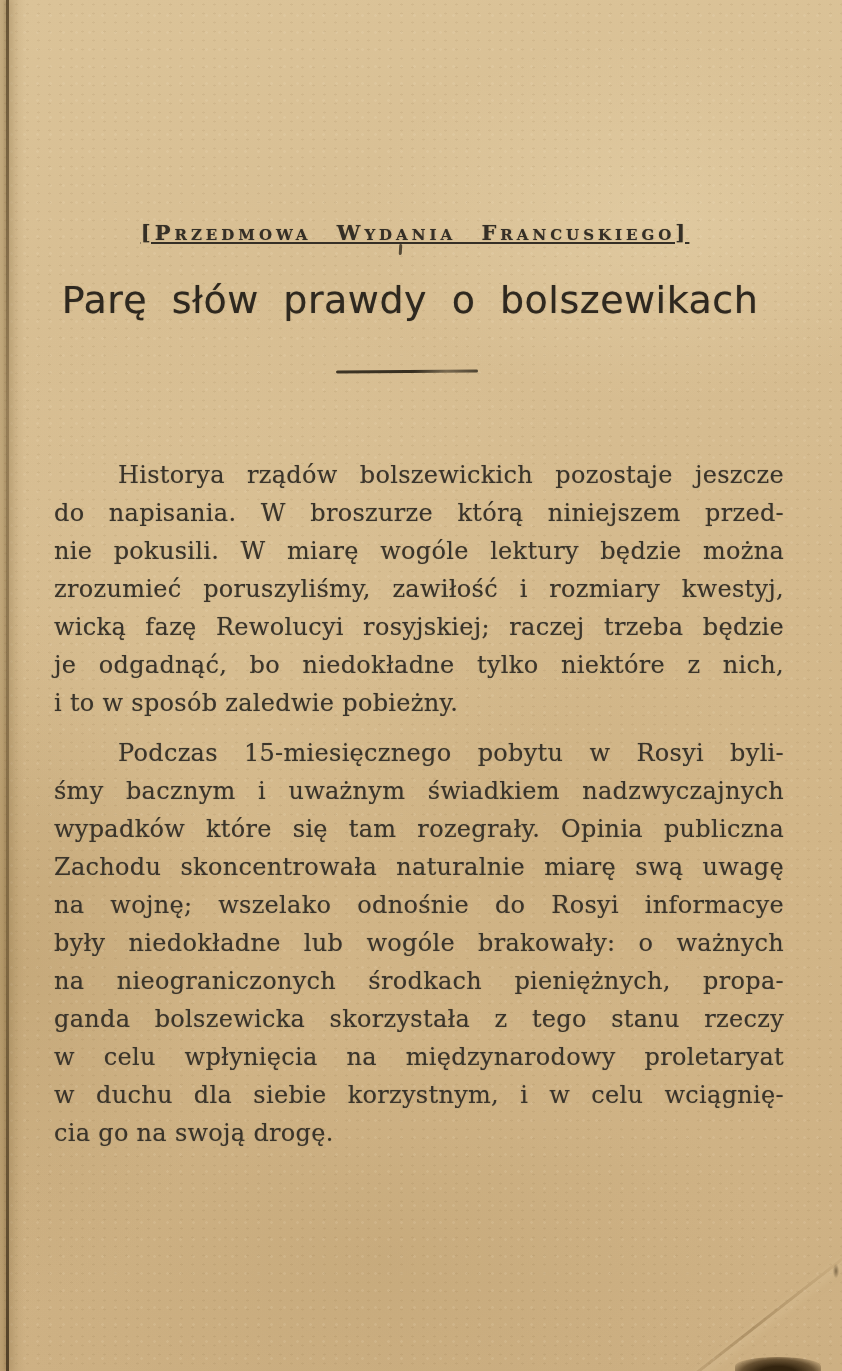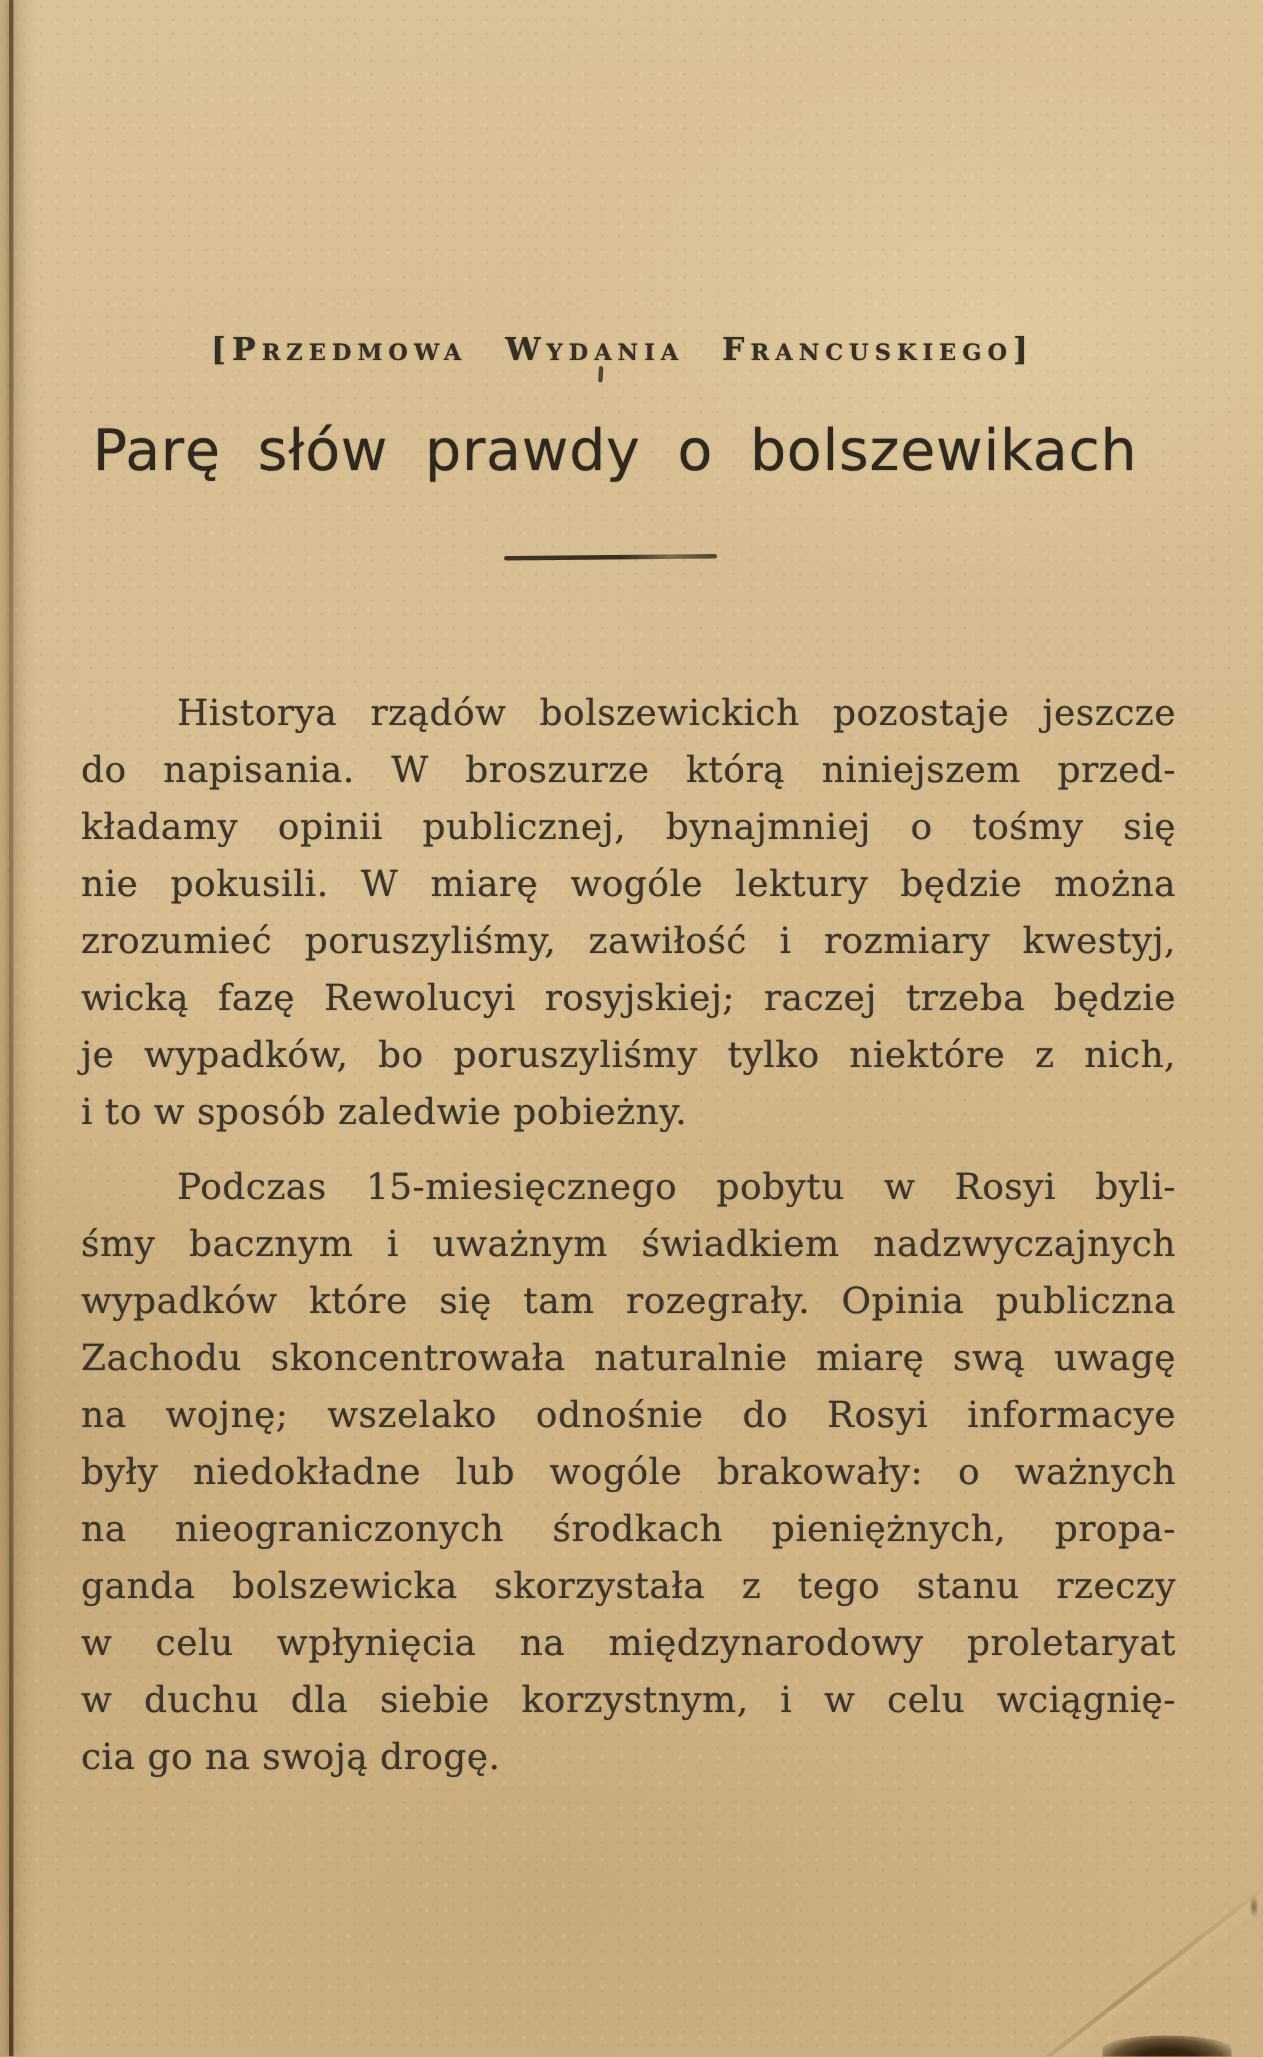--- a/index.html
+++ b/index.html
@@ -57,20 +57,21 @@
   .ink-tick{
     position:absolute;left:399px;top:244px;width:3px;height:11px;
     background:rgba(50,42,30,.8);border-radius:2px;transform:rotate(3deg);
   }
 
   .caption{
     position:absolute;left:0;top:220px;width:830px;text-align:center;
     font-variant:small-caps;letter-spacing:4px;word-spacing:14px;
     font-size:21px;font-weight:bold;color:#352f26;
     text-shadow:0 0 1px rgba(55,47,33,.5);
+    text-decoration:underline;
   }
   .title{
     position:absolute;left:0;top:278px;width:820px;text-align:center;
     font-family:"DejaVu Sans", sans-serif;font-weight:normal;
     font-size:38px;letter-spacing:.5px;word-spacing:12px;color:#2e281f;
     text-shadow:0 0 1px rgba(46,40,28,.55);
   }
   .divider{
     position:absolute;left:336px;top:370px;width:142px;height:3px;
     background:linear-gradient(90deg, rgba(45,38,26,.9) 0%, rgba(45,38,26,.95) 55%, rgba(45,38,26,.55) 78%, rgba(45,38,26,.8) 100%);
@@ -104,25 +105,24 @@
   <div class="ink-tick"></div>
 
   <div class="caption">[Przedmowa Wydania Francuskiego]</div>
   <div class="title">Parę słów prawdy o bolszewikach</div>
   <div class="divider"></div>
 
   <div class="bodytext">
     <div class="para">
         <div class="line indent">Historya rządów bolszewickich pozostaje jeszcze</div>
         <div class="line">do napisania. W broszurze którą niniejszem przed-</div>
-        <div class="line">kładamy opinii publicznej, bynajmniej o tośmy się</div>
         <div class="line">nie pokusili. W miarę wogóle lektury będzie można</div>
         <div class="line">zrozumieć poruszyliśmy, zawiłość i rozmiary kwestyj,</div>
         <div class="line">wicką fazę Rewolucyi rosyjskiej; raczej trzeba będzie</div>
-        <div class="line">je wypadków, bo poruszyliśmy tylko niektóre z nich,</div>
+        <div class="line">je odgadnąć, bo niedokładne tylko niektóre z nich,</div>
         <div class="line last">i to w sposób zaledwie pobieżny.</div>
       </div>
     <div class="para">
         <div class="line indent">Podczas 15-miesięcznego pobytu w Rosyi byli-</div>
         <div class="line">śmy bacznym i uważnym świadkiem nadzwyczajnych</div>
         <div class="line">wypadków które się tam rozegrały. Opinia publiczna</div>
         <div class="line">Zachodu skoncentrowała naturalnie miarę swą uwagę</div>
         <div class="line">na wojnę; wszelako odnośnie do Rosyi informacye</div>
         <div class="line">były niedokładne lub wogóle brakowały: o ważnych</div>
         <div class="line">na nieograniczonych środkach pieniężnych, propa-</div>

